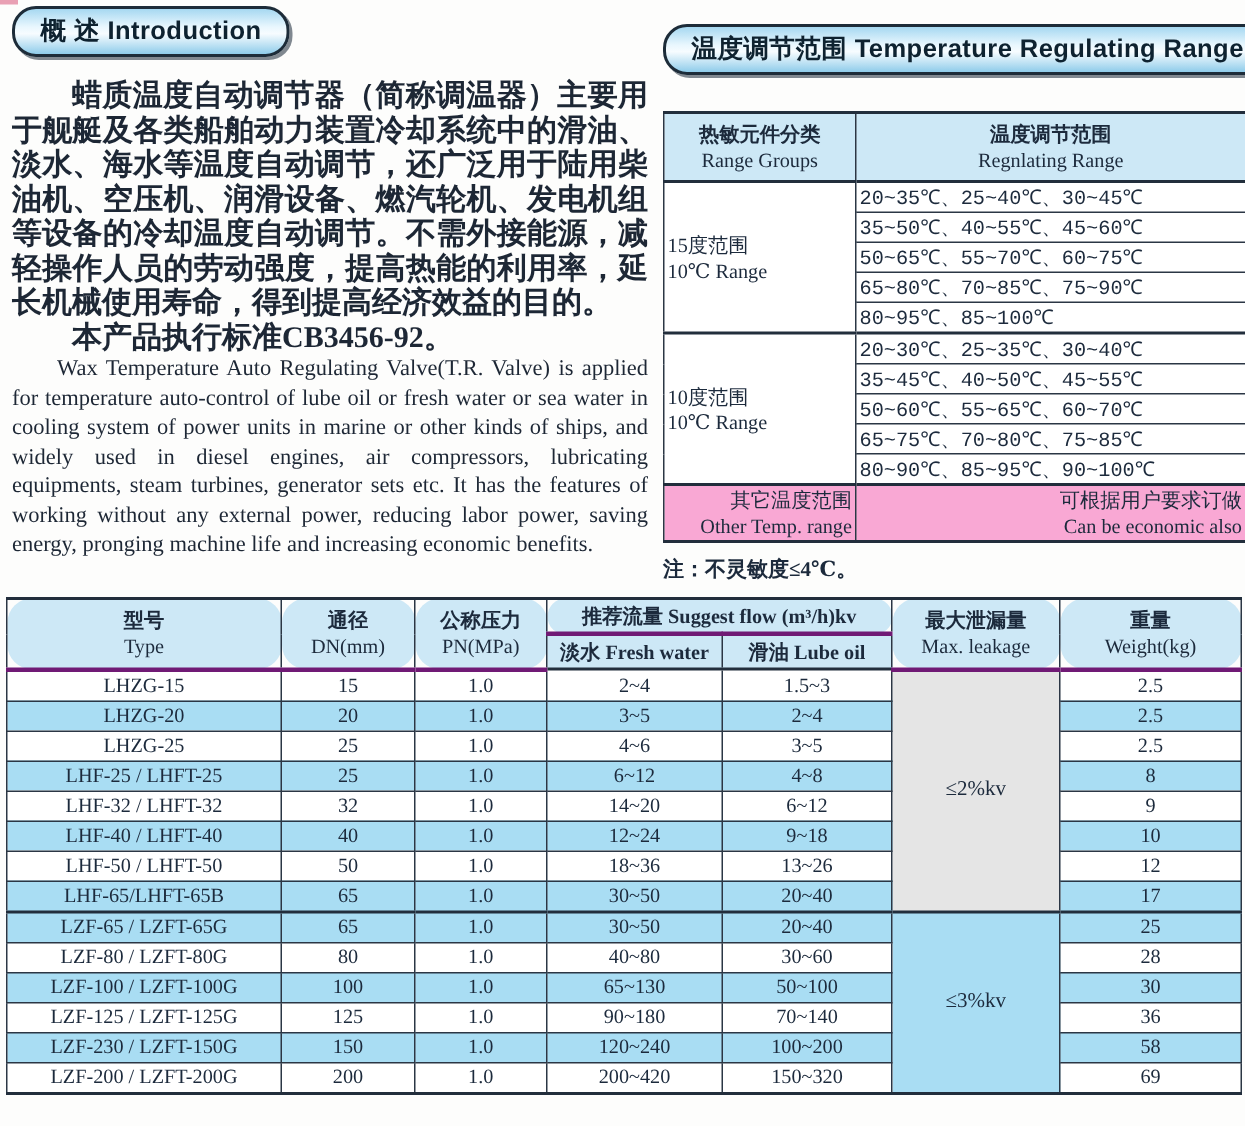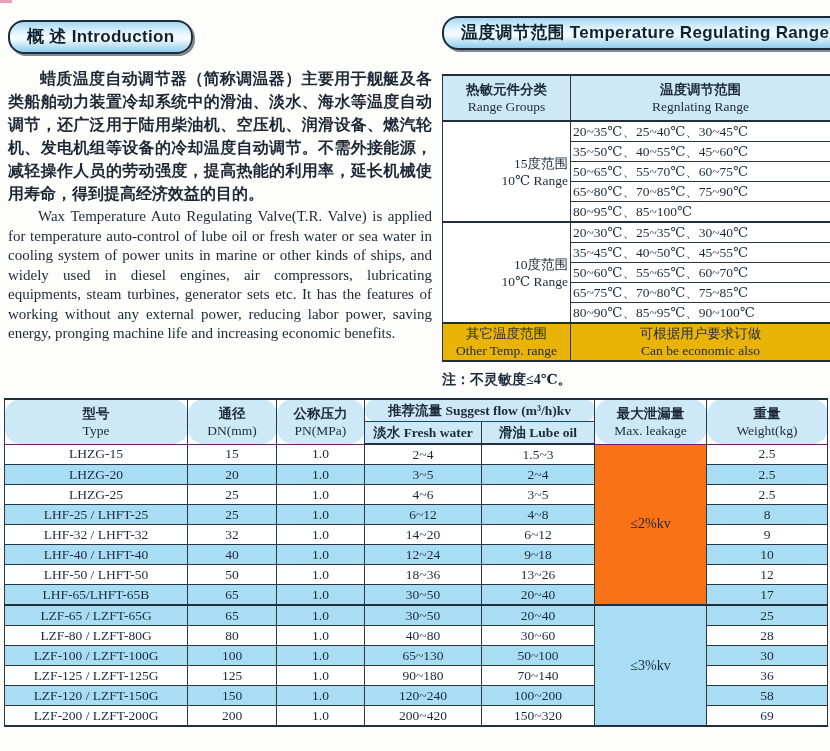--- a/index.html
+++ b/index.html
@@ -17,75 +17,76 @@
     border:2px solid #1d2c39;
     border-radius:16px;
     background:linear-gradient(180deg,#a6d8f1 0%,#e9f7fe 40%,#f7fcff 55%,#8fccea 100%);
     box-shadow:2px 2px 0 rgba(25,40,55,.55);
     font-family:"Liberation Sans","DejaVu Sans",sans-serif;
     font-weight:bold;font-size:17px;color:#0e2230;
     letter-spacing:.3px;white-space:nowrap;
   }
 
   
-  .intro{position:absolute;left:8px;top:20px;width:424px;}
+  .intro{position:absolute;left:8px;top:4px;width:424px;}
   .intro p{margin:0;text-align:justify;text-indent:2em;}
-  .intro .cn{font-size:16px;line-height:23px;font-weight:600;font-family:Liberation Mono, monospace;}
+  .intro .cn{font-size:20px;line-height:23px;font-weight:600;}
   .intro .en{font-size:15px;line-height:19.5px;}
   .intro .first{margin-top:15px;}
 
   
   .temp{position:absolute;left:442px;top:16px;width:391px;}
   .temp-table{
     border-collapse:collapse;width:389px;margin-top:24px;
     font-size:13.5px;color:#1c2a3c;table-layout:fixed;padding-left:40px;
   }
   .temp-table td,.temp-table th{border:1px solid #2b3644;padding:0 2px;}
   .temp-table{border-top:2px solid #222e3c;border-bottom:2px solid #222e3c;}
   .temp-table thead th{
     background:#cde8f6;height:44px;font-weight:normal;
   }
   .temp-table thead .cnline{font-weight:bold;font-size:13.5px;line-height:17px;}
   .temp-table thead .enline{font-size:13.5px;line-height:17px;}
   .temp-table thead tr th{border-bottom:2px solid #222e3c;}
-  .range-cell{height:19px;text-align:left;padding-left:10px;background:#fff;}
-  .group-cell{text-align:right;background:#fff;font-size:13.5px;line-height:17px;}
+  .range-cell{height:19px;text-align:left;padding-left:10px;background:#fff;font-family:Liberation Mono, monospace;}
+  .group-cell{text-align:left;background:#fff;font-size:13.5px;line-height:17px;}
   .temp-table tr.group-start td{border-top:2px solid #222e3c;}
-  .other-row td{height:36px;text-align:center;background:#eab308;line-height:17px;border-top:2px solid #222e3c;}
+  .other-row td{height:36px;text-align:right;background:#f9a8d4;line-height:17px;border-top:2px solid #222e3c;}
   .temp-note{margin-top:9px;font-size:14px;font-weight:700;color:#1c2a3c;}
 
   
   .params{position:absolute;left:4px;top:382px;width:824px;}
   .params-table{
     border-collapse:collapse;width:823px;margin-top:16px;
     font-size:13.5px;color:#1c2a3c;table-layout:fixed;text-align:center;
   }
   .params-table td,.params-table th{border:1px solid #2b3644;padding:0 2px;}
   .params-table{border-top:2px solid #222e3c;border-bottom:2px solid #222e3c;}
   .params-table thead th{background:#cde8f6;font-weight:normal;height:21px;line-height:17px;}
   .params-table thead .cnline{font-weight:bold;}
-  .params-table thead tr:first-child th{border-bottom:1px solid #701a75;border-radius:16px;}
+  .params-table thead tr:first-child th{border-bottom:3px solid #701a75;border-radius:16px;}
   .params-table thead th[rowspan]{border-bottom:2px solid #222e3c;}
   .params-table thead tr:last-child th{border-bottom:2px solid #222e3c;}
   .params-table tbody td{height:19px;background:#fff;}
   .params-table tbody tr.blue td{background:#a9ddf3;}
-  .params-table tbody td.leak-cell{background:#f97316;font-size:14px;}
+  .params-table tbody td.leak-cell{background:#e5e5e5;font-size:14px;}
   .params-table tbody tr.group-start td{border-top:2px solid #222e3c;}
 </style>
 </head>
 <body>
 
 <div class="page">
   <div class="corner-mark"></div>
 
   <section class="intro">
     <div class="pill">
       <span>概  述 Introduction</span>
     </div>
     <p class="cn first">蜡质温度自动调节器（简称调温器）主要用于舰艇及各类船舶动力装置冷却系统中的滑油、淡水、海水等温度自动调节，还广泛用于陆用柴油机、空压机、润滑设备、燃汽轮机、发电机组等设备的冷却温度自动调节。不需外接能源，减轻操作人员的劳动强度，提高热能的利用率，延长机械使用寿命，得到提高经济效益的目的。</p>
+    <p class="cn">本产品执行标准CB3456-92。</p>
     <p class="en">Wax Temperature Auto Regulating Valve(T.R. Valve) is applied for temperature auto-control of lube oil or fresh water or sea water in cooling system of power units in marine or other kinds of ships, and widely used in diesel engines, air compressors, lubricating equipments, steam turbines, generator sets etc. It has the features of working without any external power, reducing labor power, saving energy, pronging machine life and increasing economic benefits.</p>
   </section>
 
   <section class="temp">
     <div class="pill">
       <span>温度调节范围 Temperature Regulating Range</span>
     </div>
     <table class="temp-table">
       <colgroup>
           <col style="width:128px">
@@ -290,21 +291,21 @@
           </tr>
           <tr>
             <td>LZF-125 / LZFT-125G</td>
             <td>125</td>
             <td>1.0</td>
             <td>90~180</td>
             <td>70~140</td>
             <td>36</td>
           </tr>
           <tr class="blue">
-            <td>LZF-120 / LZFT-150G</td>
+            <td>LZF-230 / LZFT-150G</td>
             <td>150</td>
             <td>1.0</td>
             <td>120~240</td>
             <td>100~200</td>
             <td>58</td>
           </tr>
           <tr>
             <td>LZF-200 / LZFT-200G</td>
             <td>200</td>
             <td>1.0</td>

